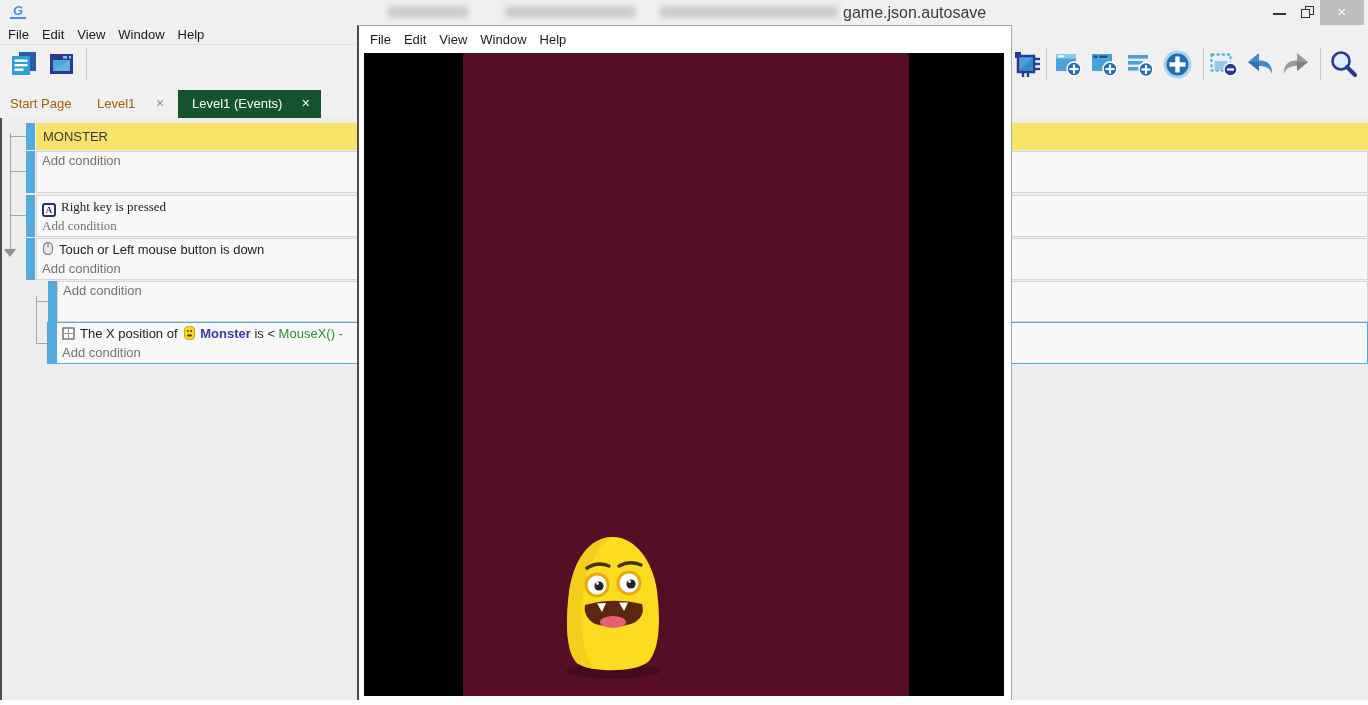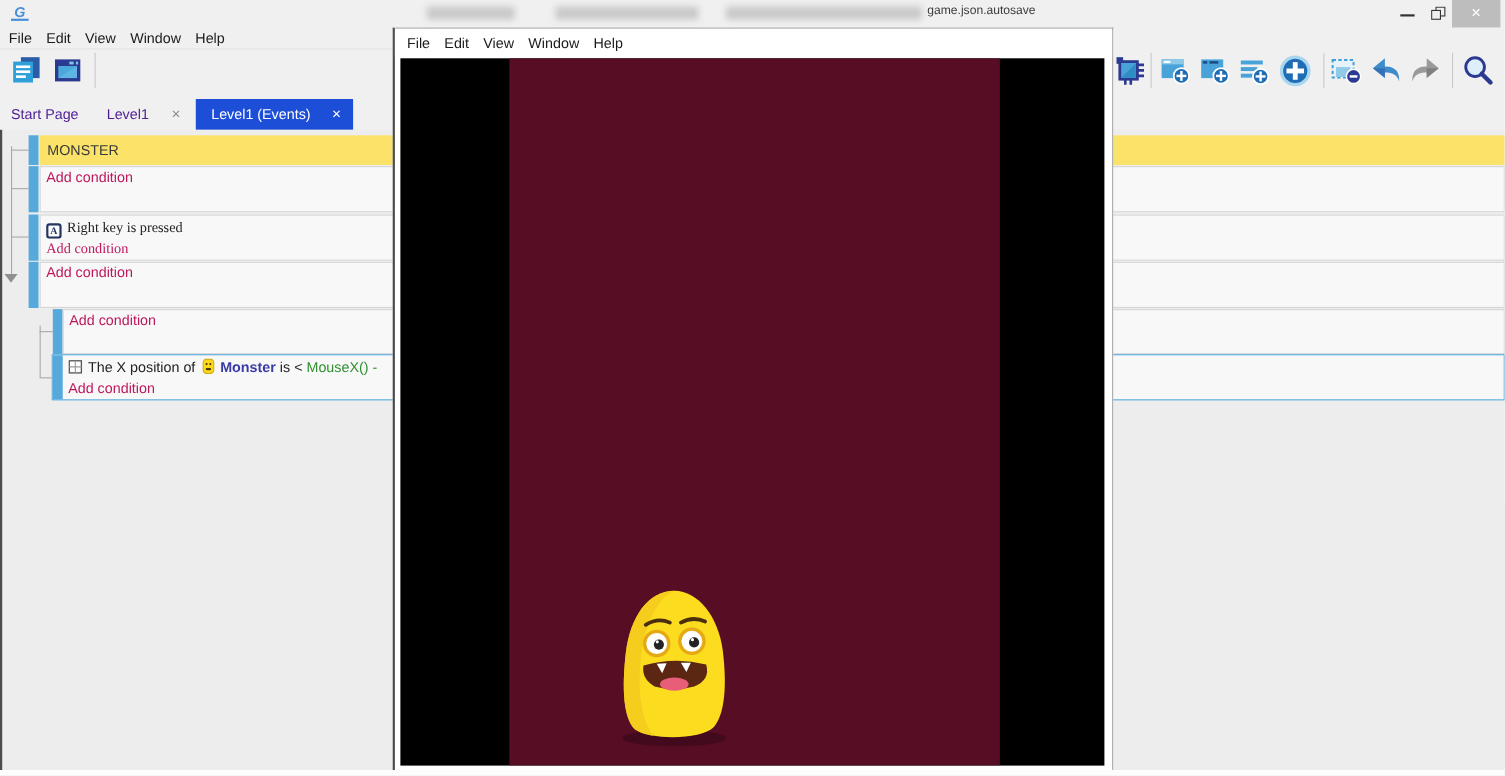--- a/index.html
+++ b/index.html
@@ -4,53 +4,53 @@
 <style>
   * { margin:0; padding:0; box-sizing:border-box; }
   html,body { width:1368px; height:705px; overflow:hidden; }
   body { font-family:"Liberation Sans", sans-serif; font-size:13px; color:#222; }
   #app { position:relative; width:1368px; height:705px; background:#f0f0f0; overflow:hidden; }
 
   
   #titlebar { position:absolute; left:0; top:0; width:1368px; height:25px; background:#f0f0f0; }
   #gd-logo { position:absolute; left:10px; top:3px; width:16px; height:16px; color:#4a90d9; font-weight:bold; font-style:italic; font-size:13px; line-height:16px; text-align:center; border-bottom:2px solid #4a90d9; }
   .blurblock { position:absolute; top:6px; height:12px; background:#c9c9c9; filter:blur(3px); border-radius:2px; }
-  #window-title { position:absolute; left:843px; top:4px; color:#3c3c3c; font-size:11px; white-space:nowrap; }
+  #window-title { position:absolute; left:843px; top:4px; color:#3c3c3c; font-size:16px; white-space:nowrap; }
   #btn-min { position:absolute; left:1266px; top:0; width:26px; height:25px; }
   #btn-min .bar { position:absolute; left:7px; top:13px; width:13px; height:2px; background:#333; }
   #btn-restore { position:absolute; left:1295px; top:0; width:26px; height:25px; }
   #btn-close { position:absolute; left:1320px; top:0; width:44px; height:25px; background:#bdbdbd; color:#fff; font-size:15px; text-align:center; line-height:24px; }
 
   
   #menubar { position:absolute; left:0; top:25px; width:357px; height:19px; background:#f0f0f0; display:flex; padding-left:8px; }
   #menubar .mi { margin-right:13px; line-height:19px; color:#1a1a1a; }
   #menubar-line { position:absolute; left:0; top:44px; width:357px; height:1px; background:#e2e2e2; }
 
   
   .tb-icon { position:absolute; top:49px; width:30px; height:30px; }
   .tb-sep { position:absolute; top:48px; width:1px; height:32px; background:#c9c9c9; }
 
   
   #tabbar { position:absolute; left:0; top:90px; width:1368px; height:28px; }
-  .tab-label-plain { position:absolute; top:0; height:28px; line-height:28px; color:#4c1d95; }
+  .tab-label-plain { position:absolute; top:0; height:28px; line-height:28px; color:#a16207; }
   #tab-start { left:10px; }
   #tab-level1 { left:97px; }
   #tab-level1-close { position:absolute; left:156px; top:0; height:28px; line-height:27px; color:#8f8f8f; font-size:14px; }
-  #tab-active { position:absolute; left:178px; top:0; width:143px; height:28px; background:#1d4ed8; }
+  #tab-active { position:absolute; left:178px; top:0; width:143px; height:28px; background:#14532d; }
   #tab-active .lbl { position:absolute; left:14px; top:0; height:28px; line-height:28px; color:#fff; }
   #tab-active .cls { position:absolute; right:11px; top:0; height:28px; line-height:27px; color:#fff; font-size:14px; }
 
   
   #events { position:absolute; left:0; top:118px; width:1368px; height:587px; background:#ededed; }
   #events-left-edge { position:absolute; left:0; top:118px; width:2px; height:582px; background:#4c4c4c; }
 
   .evrow { position:absolute; background:#f8f8f8; border:1px solid #d6d6d6; }
   .bar { position:absolute; width:9px; background:#55a9db; }
   .cond-line { height:21px; line-height:21px; padding-left:5px; white-space:nowrap; overflow:hidden; }
-  .addc-line { height:19px; line-height:18px; padding-left:5px; color:#be185d; white-space:nowrap; }
+  .addc-line { height:19px; line-height:18px; padding-left:5px; color:#737373; white-space:nowrap; }
 
   #row-comment { position:absolute; left:36px; right:0; top:123px; height:27px; background:#fbe269; line-height:27px; padding-left:7px; color:#3a3a3a; }
 
   .keyicon { display:inline-block; width:14px; height:14px; border:2px solid #26355f; border-radius:3px; background:#fbfbfb; color:#26355f; font-size:9px; font-weight:bold; text-align:center; line-height:10px; vertical-align:-2px; margin-right:5px; }
   .inlsvg { vertical-align:-2px; margin-right:5px; }
   .obj-name { color:#3a3aa8; font-weight:bold; }
   .expr { color:#2f8f2f; }
   .op { color:#333; }
 
   
@@ -237,20 +237,26 @@
   <div class="bar" style="left:26px;top:195px;height:42px;"></div>
   <div class="evrow" style="left:36px;right:0;top:195px;height:42px;font-family:Liberation Serif, serif;">
     <div class="cond-line">
       <span class="keyicon">A</span><span>Right key is pressed</span>
     </div>
     <div class="addc-line">Add condition</div>
   </div>
 
   <div class="bar" style="left:26px;top:238px;height:42px;"></div>
   <div class="evrow" style="left:36px;right:0;top:238px;height:42px;">
+    <div class="cond-line">
+      <svg class="inlsvg" width="12" height="15">
+        <rect x="1.5" y="1.5" width="9" height="12" rx="4.5" fill="#e9e9e9" stroke="#8a8a8a" stroke-width="1.3"></rect>
+        <line x1="6" y1="1.5" x2="6" y2="6.5" stroke="#8a8a8a" stroke-width="1.2"></line>
+      </svg><span>Touch or Left mouse button is down</span>
+    </div>
     <div class="addc-line">Add condition</div>
   </div>
 
   <div class="bar" style="left:48px;top:281px;height:41px;"></div>
   <div class="evrow" style="left:57px;right:0;top:281px;height:41px;">
     <div class="addc-line">Add condition</div>
   </div>
 
   <div id="row-sub2-wrap">
     <div class="bar"></div>

